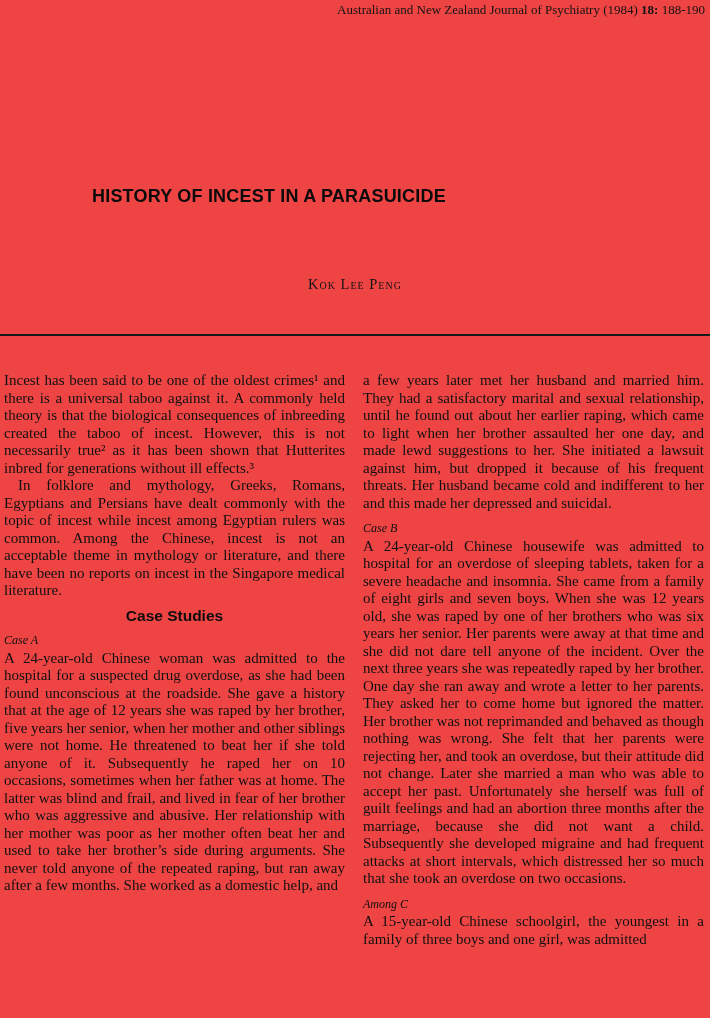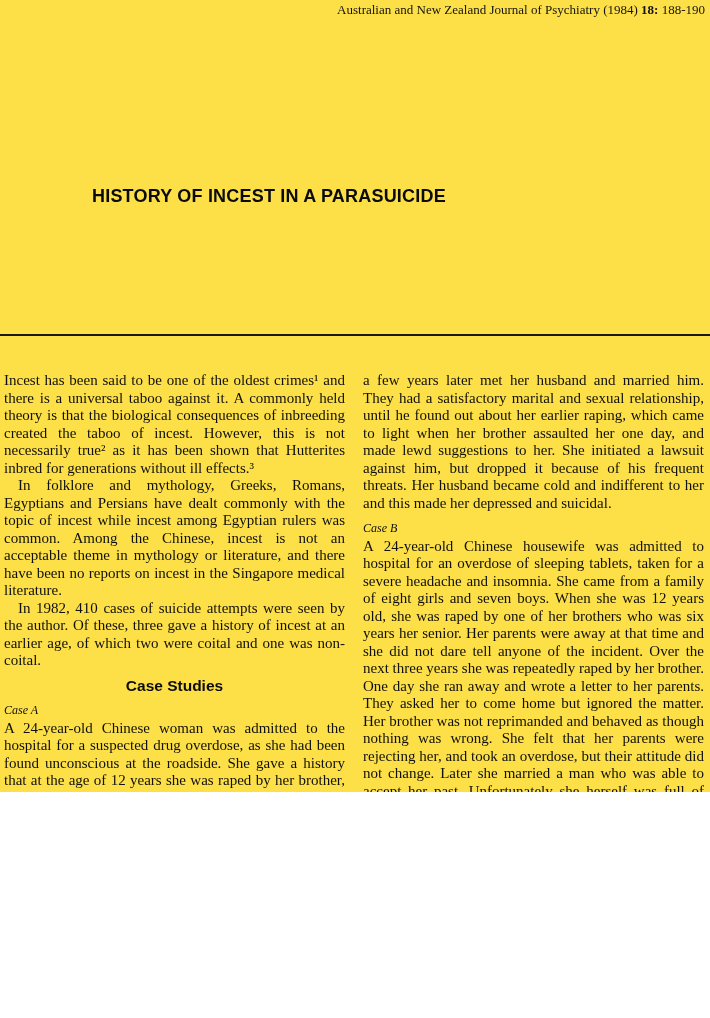--- a/index.html
+++ b/index.html
@@ -1,20 +1,20 @@
 <!DOCTYPE html>
 <html><head>
 <meta charset="utf-8">
 <style>
   html, body { margin: 0; padding: 0; background: #ffffff; }
   .page {
     position: relative;
     width: 710px;
-    height: 792px;
-    background: #fde047;
+    height: 1018px;
+    background: #ef4444;
     overflow: hidden;
     font-family: "Liberation Serif", serif;
     color: #121212;
   }
   .running-head {
     position: absolute;
     top: 2px;
     right: 5px;
     font-size: 13px;
     line-height: 15px;
@@ -96,29 +96,29 @@
 <body>
 
 <div class="page">
 
   <div class="running-head"><span>Australian and New Zealand Journal of Psychiatry (1984) </span><span class="vol">18:</span><span> 188-190</span></div>
 
   <header class="title-block">
     <h1><span>HISTORY OF INCEST IN A PARASUICIDE</span><br></h1>
   </header>
 
+  <div class="author">Kok Lee Peng</div>
 
   <hr class="rule">
 
   <main class="columns">
 
     <section class="col">
       <p>Incest has been said to be one of the oldest crimes¹ and there is a universal taboo against it. A commonly held theory is that the biological consequences of inbreeding created the taboo of incest. However, this is not necessarily true² as it has been shown that Hutterites inbred for generations without ill effects.³</p>
       <p class="indent">In folklore and mythology, Greeks, Romans, Egyptians and Persians have dealt commonly with the topic of incest while incest among Egyptian rulers was common. Among the Chinese, incest is not an acceptable theme in mythology or literature, and there have been no reports on incest in the Singapore medical literature.</p>
-      <p class="indent">In 1982, 410 cases of suicide attempts were seen by the author. Of these, three gave a history of incest at an earlier age, of which two were coital and one was non-coital.</p>
       <h2 class="section-heading">Case Studies</h2>
       <h3 class="case-heading">Case A</h3>
       <p>A 24-year-old Chinese woman was admitted to the hospital for a suspected drug overdose, as she had been found unconscious at the roadside. She gave a history that at the age of 12 years she was raped by her brother, five years her senior, when her mother and other siblings were not home. He threatened to beat her if she told anyone of it. Subsequently he raped her on 10 occasions, sometimes when her father was at home. The latter was blind and frail, and lived in fear of her brother who was aggressive and abusive. Her relationship with her mother was poor as her mother often beat her and used to take her brother’s side during arguments. She never told anyone of the repeated raping, but ran away after a few months. She worked as a domestic help, and</p>
     </section>
 
     <section class="col">
       <p>a few years later met her husband and married him. They had a satisfactory marital and sexual relationship, until he found out about her earlier raping, which came to light when her brother assaulted her one day, and made lewd suggestions to her. She initiated a lawsuit against him, but dropped it because of his frequent threats. Her husband became cold and indifferent to her and this made her depressed and suicidal.</p>
       <h3 class="case-heading">Case B</h3>
       <p>A 24-year-old Chinese housewife was admitted to hospital for an overdose of sleeping tablets, taken for a severe headache and insomnia. She came from a family of eight girls and seven boys. When she was 12 years old, she was raped by one of her brothers who was six years her senior. Her parents were away at that time and she did not dare tell anyone of the incident. Over the next three years she was repeatedly raped by her brother. One day she ran away and wrote a letter to her parents. They asked her to come home but ignored the matter. Her brother was not reprimanded and behaved as though nothing was wrong. She felt that her parents were rejecting her, and took an overdose, but their attitude did not change. Later she married a man who was able to accept her past. Unfortunately she herself was full of guilt feelings and had an abortion three months after the marriage, because she did not want a child. Subsequently she developed migraine and had frequent attacks at short intervals, which distressed her so much that she took an overdose on two occasions.</p>
       <h3 class="case-heading">Among C</h3>

